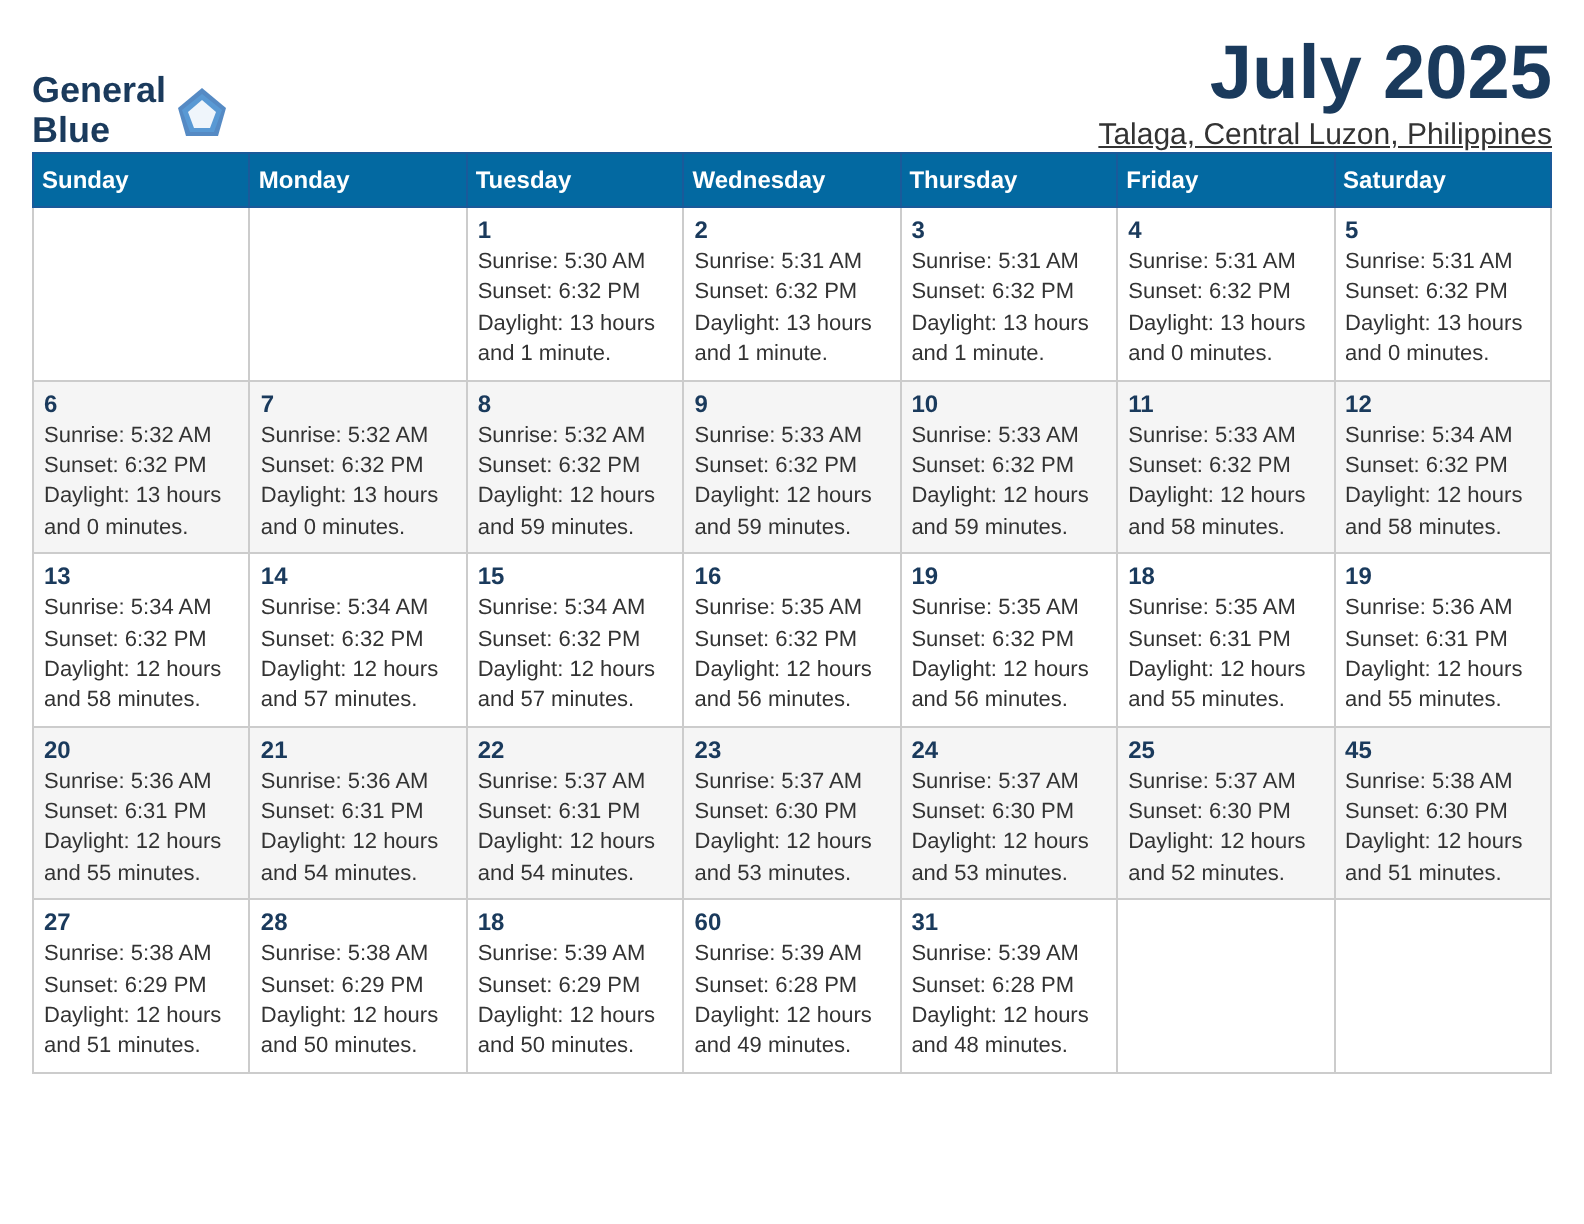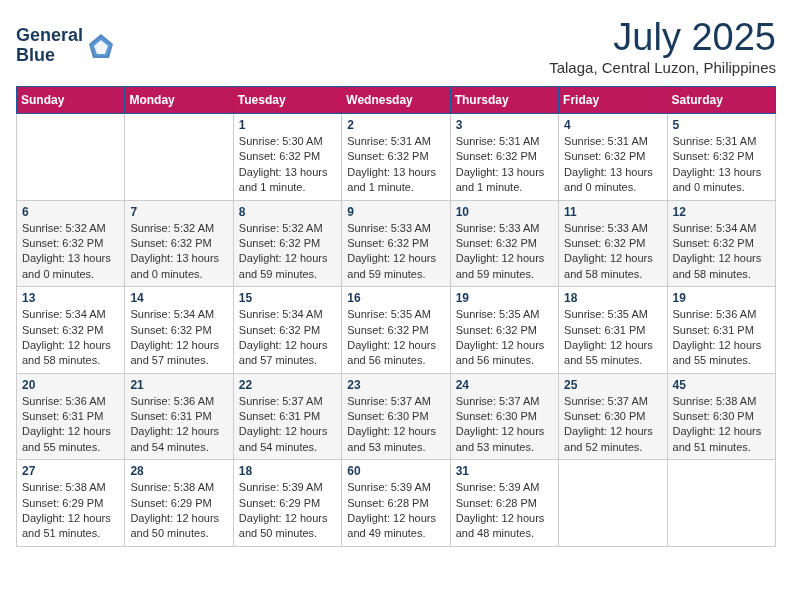--- a/index.html
+++ b/index.html
@@ -6,22 +6,22 @@
     body {
       font-family: Arial, sans-serif;
       background: #fff;
       width: 792px;
       min-height: 612px;
       padding: 16px;
     }
     .header {
       display: flex;
       justify-content: space-between;
-      align-items: center;
-      margin-bottom: 10px;
+      align-items: flex-end;
+      margin-bottom: 0;
     }
     .logo {
       display: flex;
       align-items: center;
     }
     .logo-text {
       font-size: 18px;
       font-weight: bold;
       color: #1a3a5c;
       line-height: 1.1;
@@ -32,34 +32,35 @@
     .logo-icon {
       width: 28px;
       height: 28px;
       margin-left: 4px;
     }
     .title-block {
       text-align: right;
     }
     .month-title {
       font-size: 38px;
-      font-weight: normal;
+      font-weight: bold;
       color: #1a3a5c;
     }
     .location-title {
       font-size: 15px;
       color: #333;
+      text-decoration: underline;
     }
     .calendar {
       width: 100%;
       border-collapse: collapse;
       border: 1px solid #ccc;
     }
     .calendar th {
-      background-color: #be185d;
+      background-color: #0369a1;
       color: #fff;
       font-size: 12px;
       font-weight: bold;
       padding: 6px 4px;
       text-align: left;
       border: 1px solid #1a5a9a;
     }
     .calendar td {
       vertical-align: top;
       border: 1px solid #ccc;

